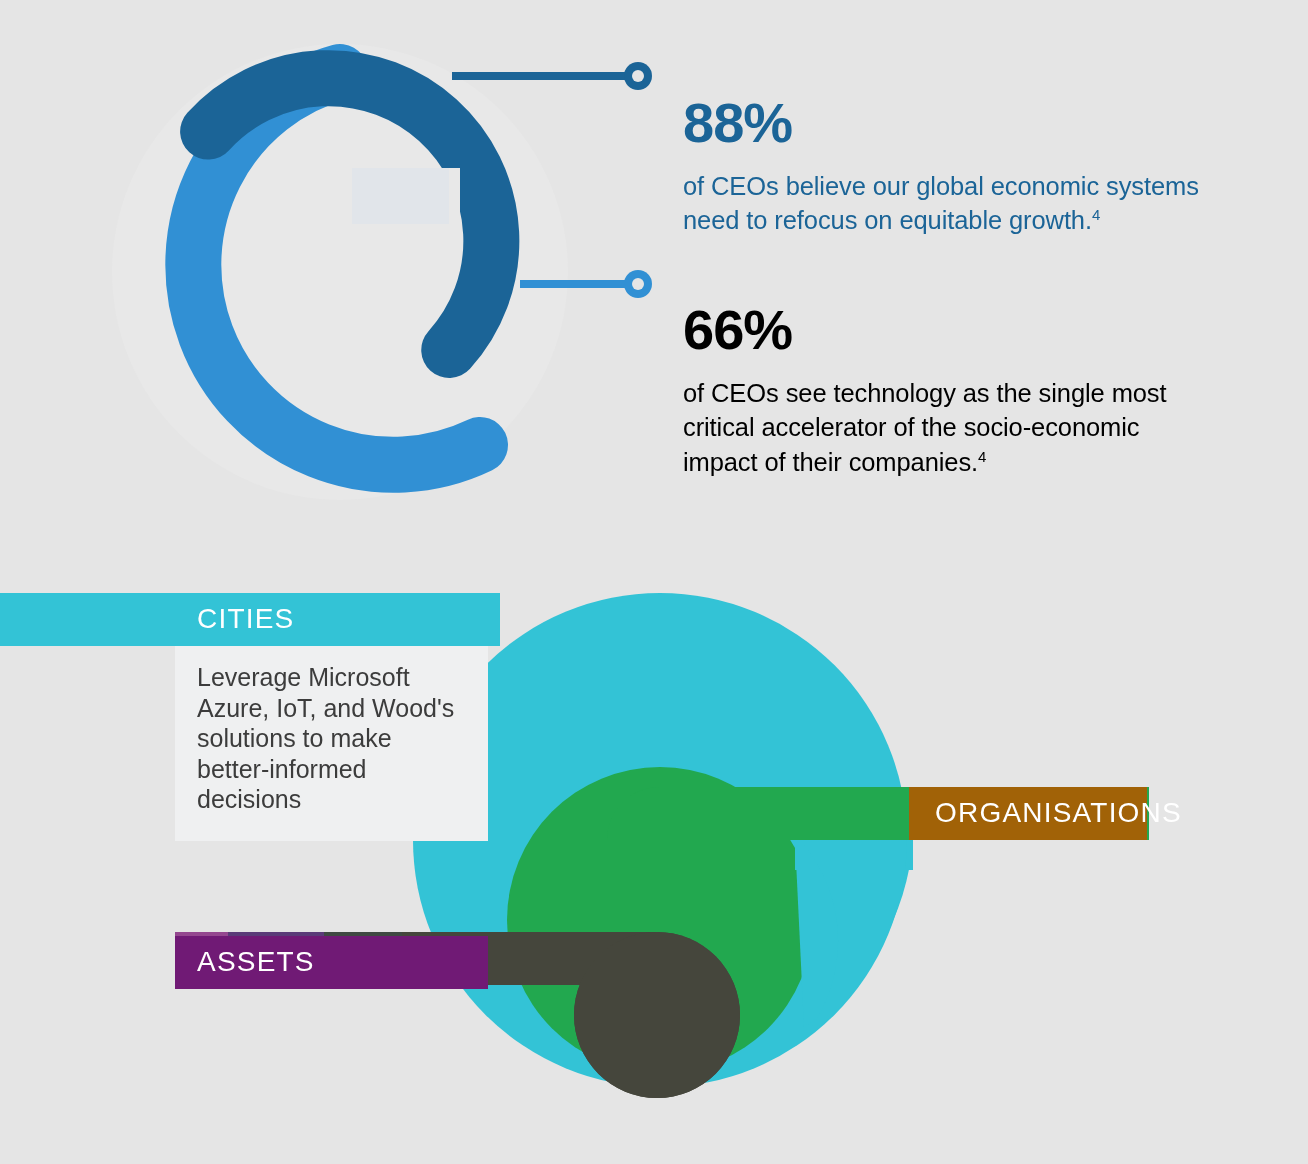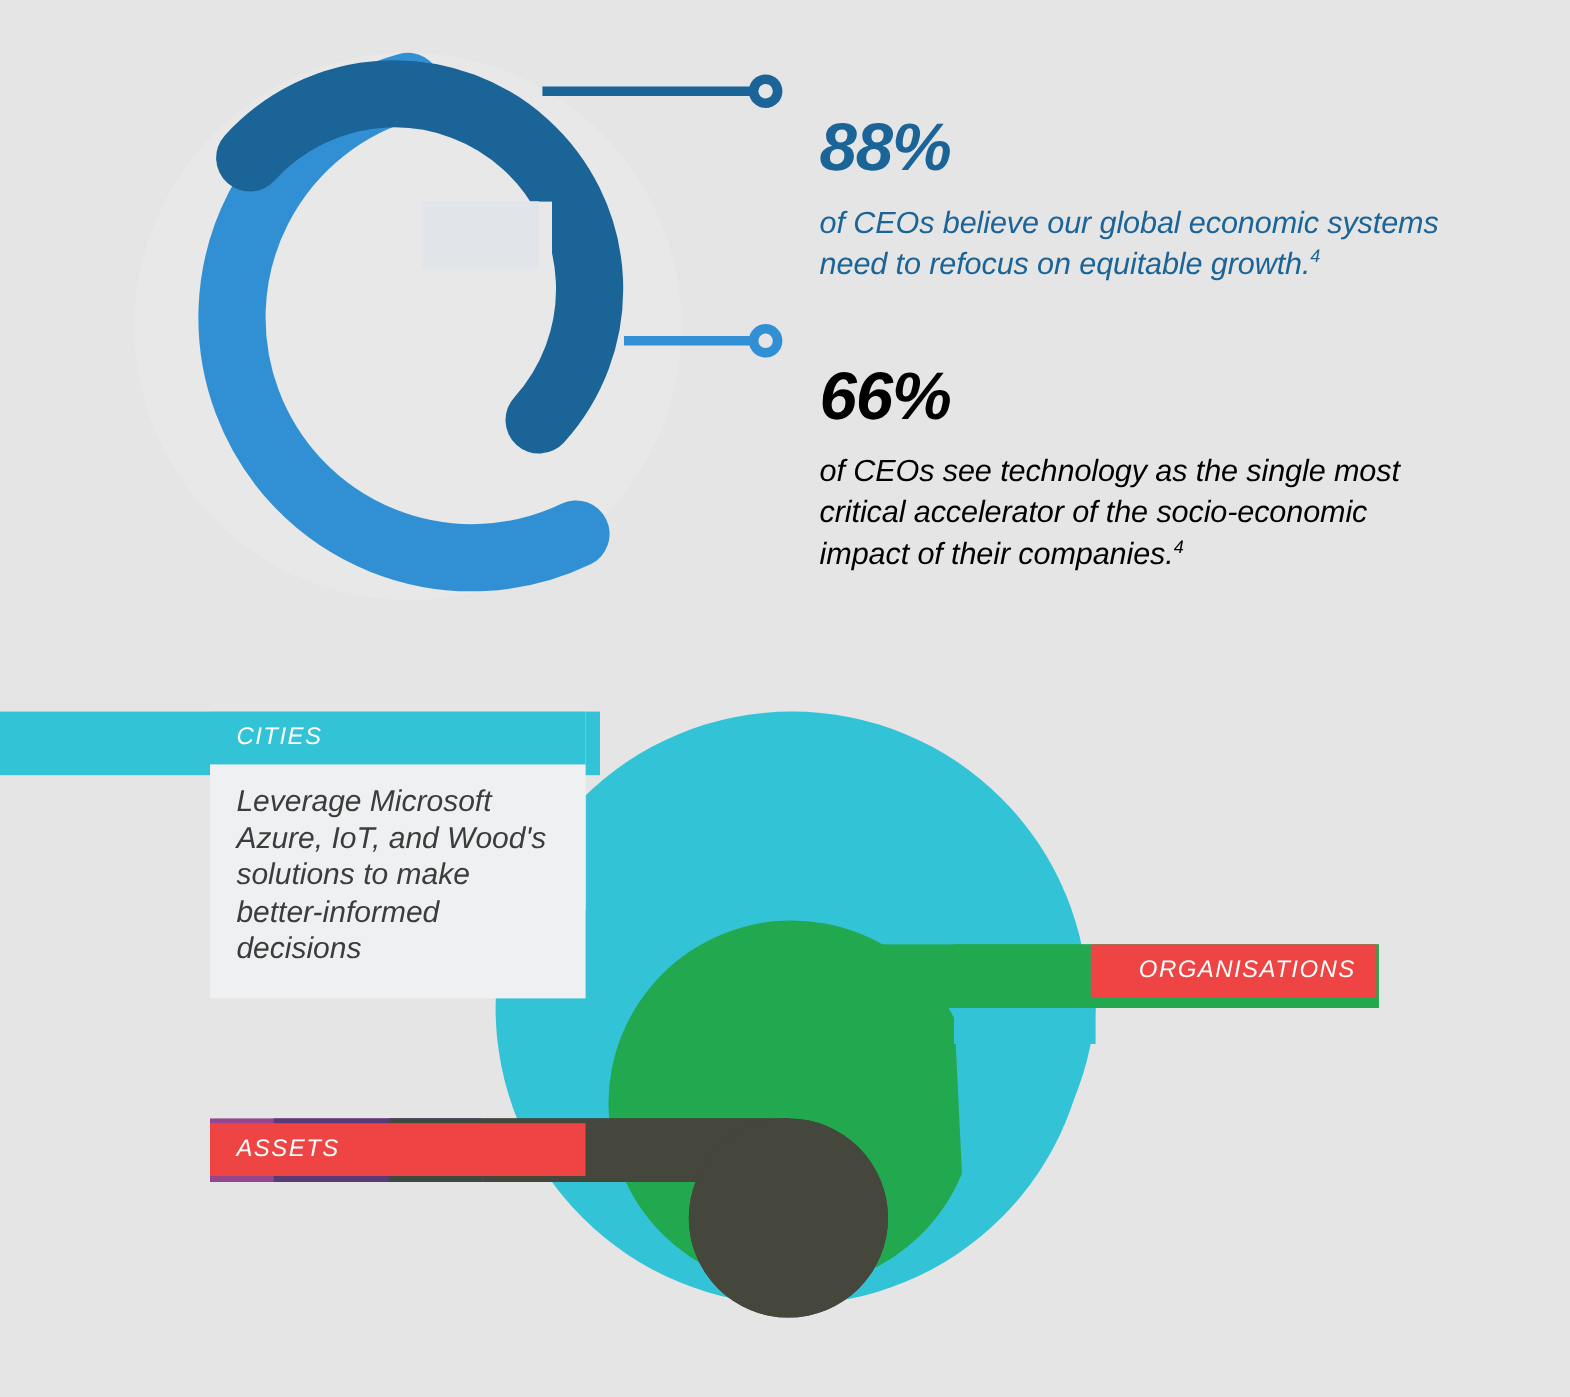--- a/index.html
+++ b/index.html
@@ -12,21 +12,20 @@
     background: #e5e5e5;
     font-family: "Liberation Sans", sans-serif;
     overflow: hidden;
     position: relative;
   }
   #stage {
     position: absolute;
     left: 0; top: 0;
     width: 1140px;
     height: 1164px;
-    font-style: italic;
   }
 
   
   .stats-svg {
     position: absolute;
     left: 0;
     top: 0;
     width: 700px;
     height: 520px;
   }
@@ -71,21 +70,21 @@
     width: 1308px;
     height: 604px;
   }
 
   .card {
     position: absolute;
     background: #eff0f1;
   }
   .card-band {
     color: #ffffff;
-    font-size: 20px;
+    font-size: 28px;
     letter-spacing: 1.2px;
     font-weight: 400;
     padding: 10px 0 11px 22px;
     box-sizing: border-box;
   }
   .card-body {
     color: #3c3c3c;
     font-size: 25px;
     line-height: 1.22;
     padding: 16px 20px 26px 22px;
@@ -101,32 +100,32 @@
   }
   #card-cities .card-band { background: #33c3d6; }
 
   
   #card-organisations {
     left: 909px;
     top: 787px;
     width: 238px;
   }
   #card-organisations .card-band {
-    background: #ef4444;
-    padding-left: 40px;
+    background: #a16207;
+    padding-left: 26px;
   }
   #card-organisations .card-body { padding-left: 26px; }
 
   
   #card-assets {
     left: 175px;
     top: 936px;
     width: 313px;
   }
-  #card-assets .card-band { background: #ef4444; }
+  #card-assets .card-band { background: #701a75; }
 
   .card-band-title { display: block; }
 </style>
 </head>
 <body>
 
 <div id="stage">
 
   <svg class="stats-svg" viewBox="0 0 700 520">
 

